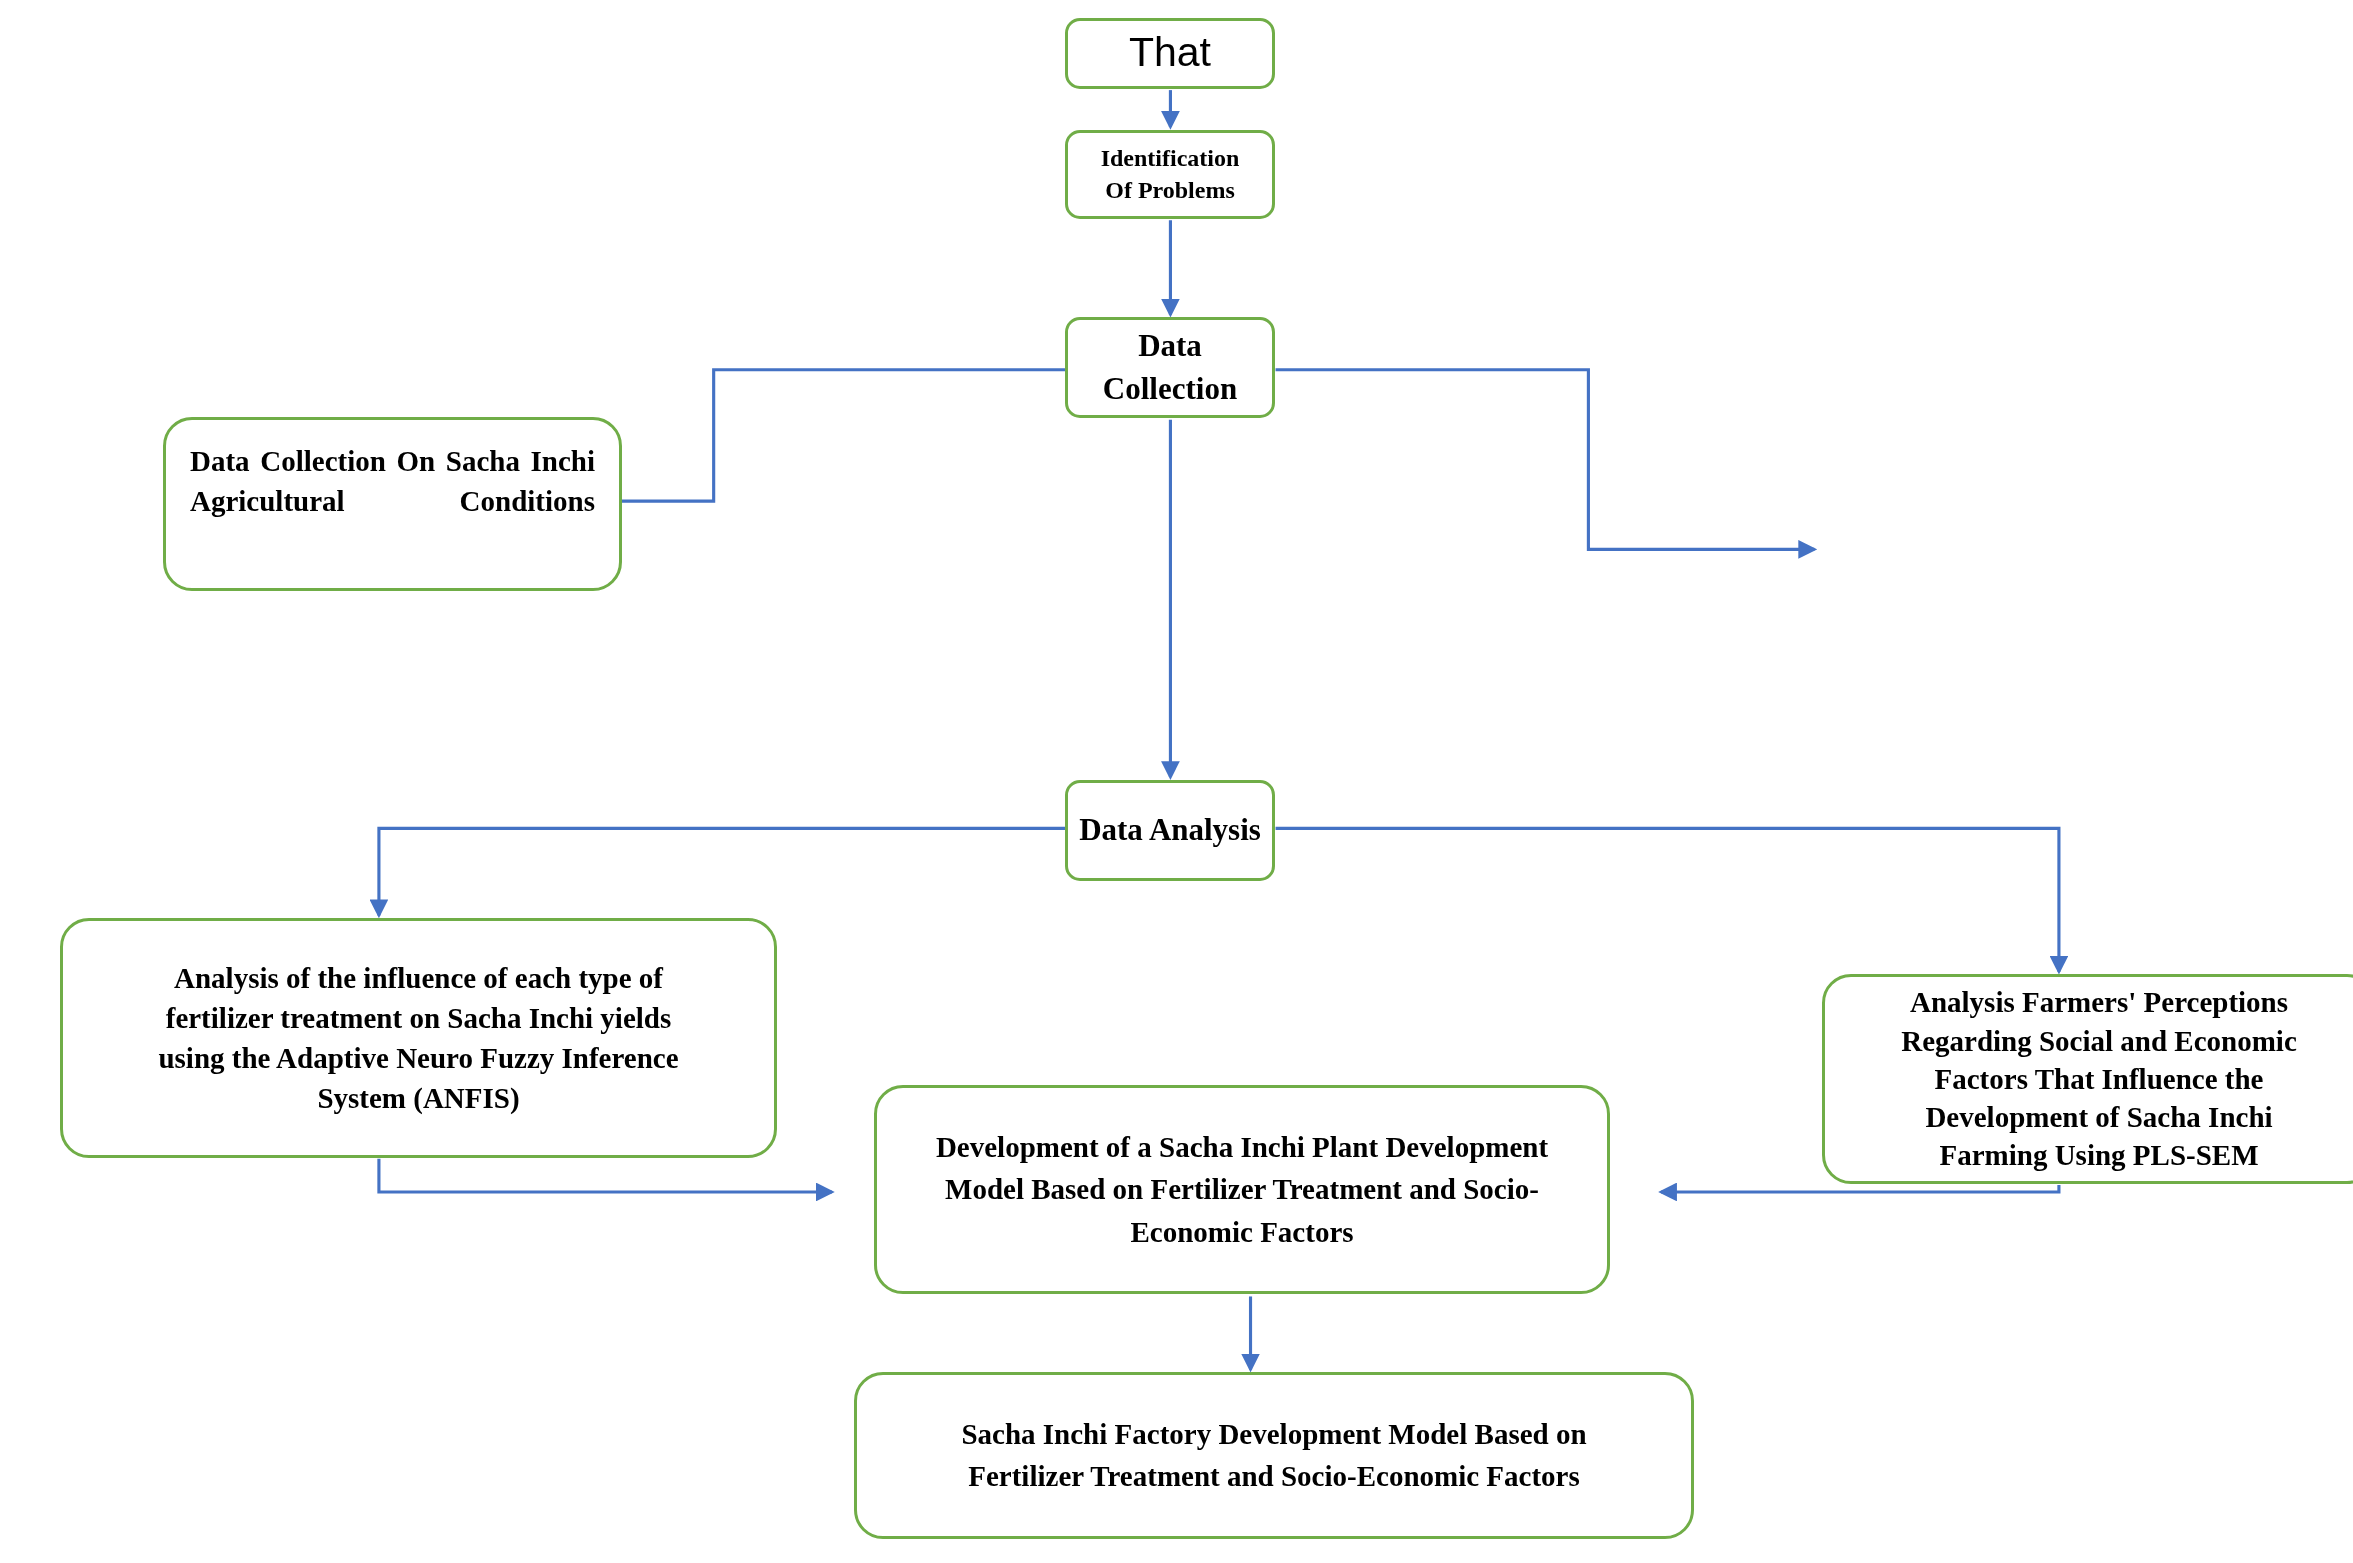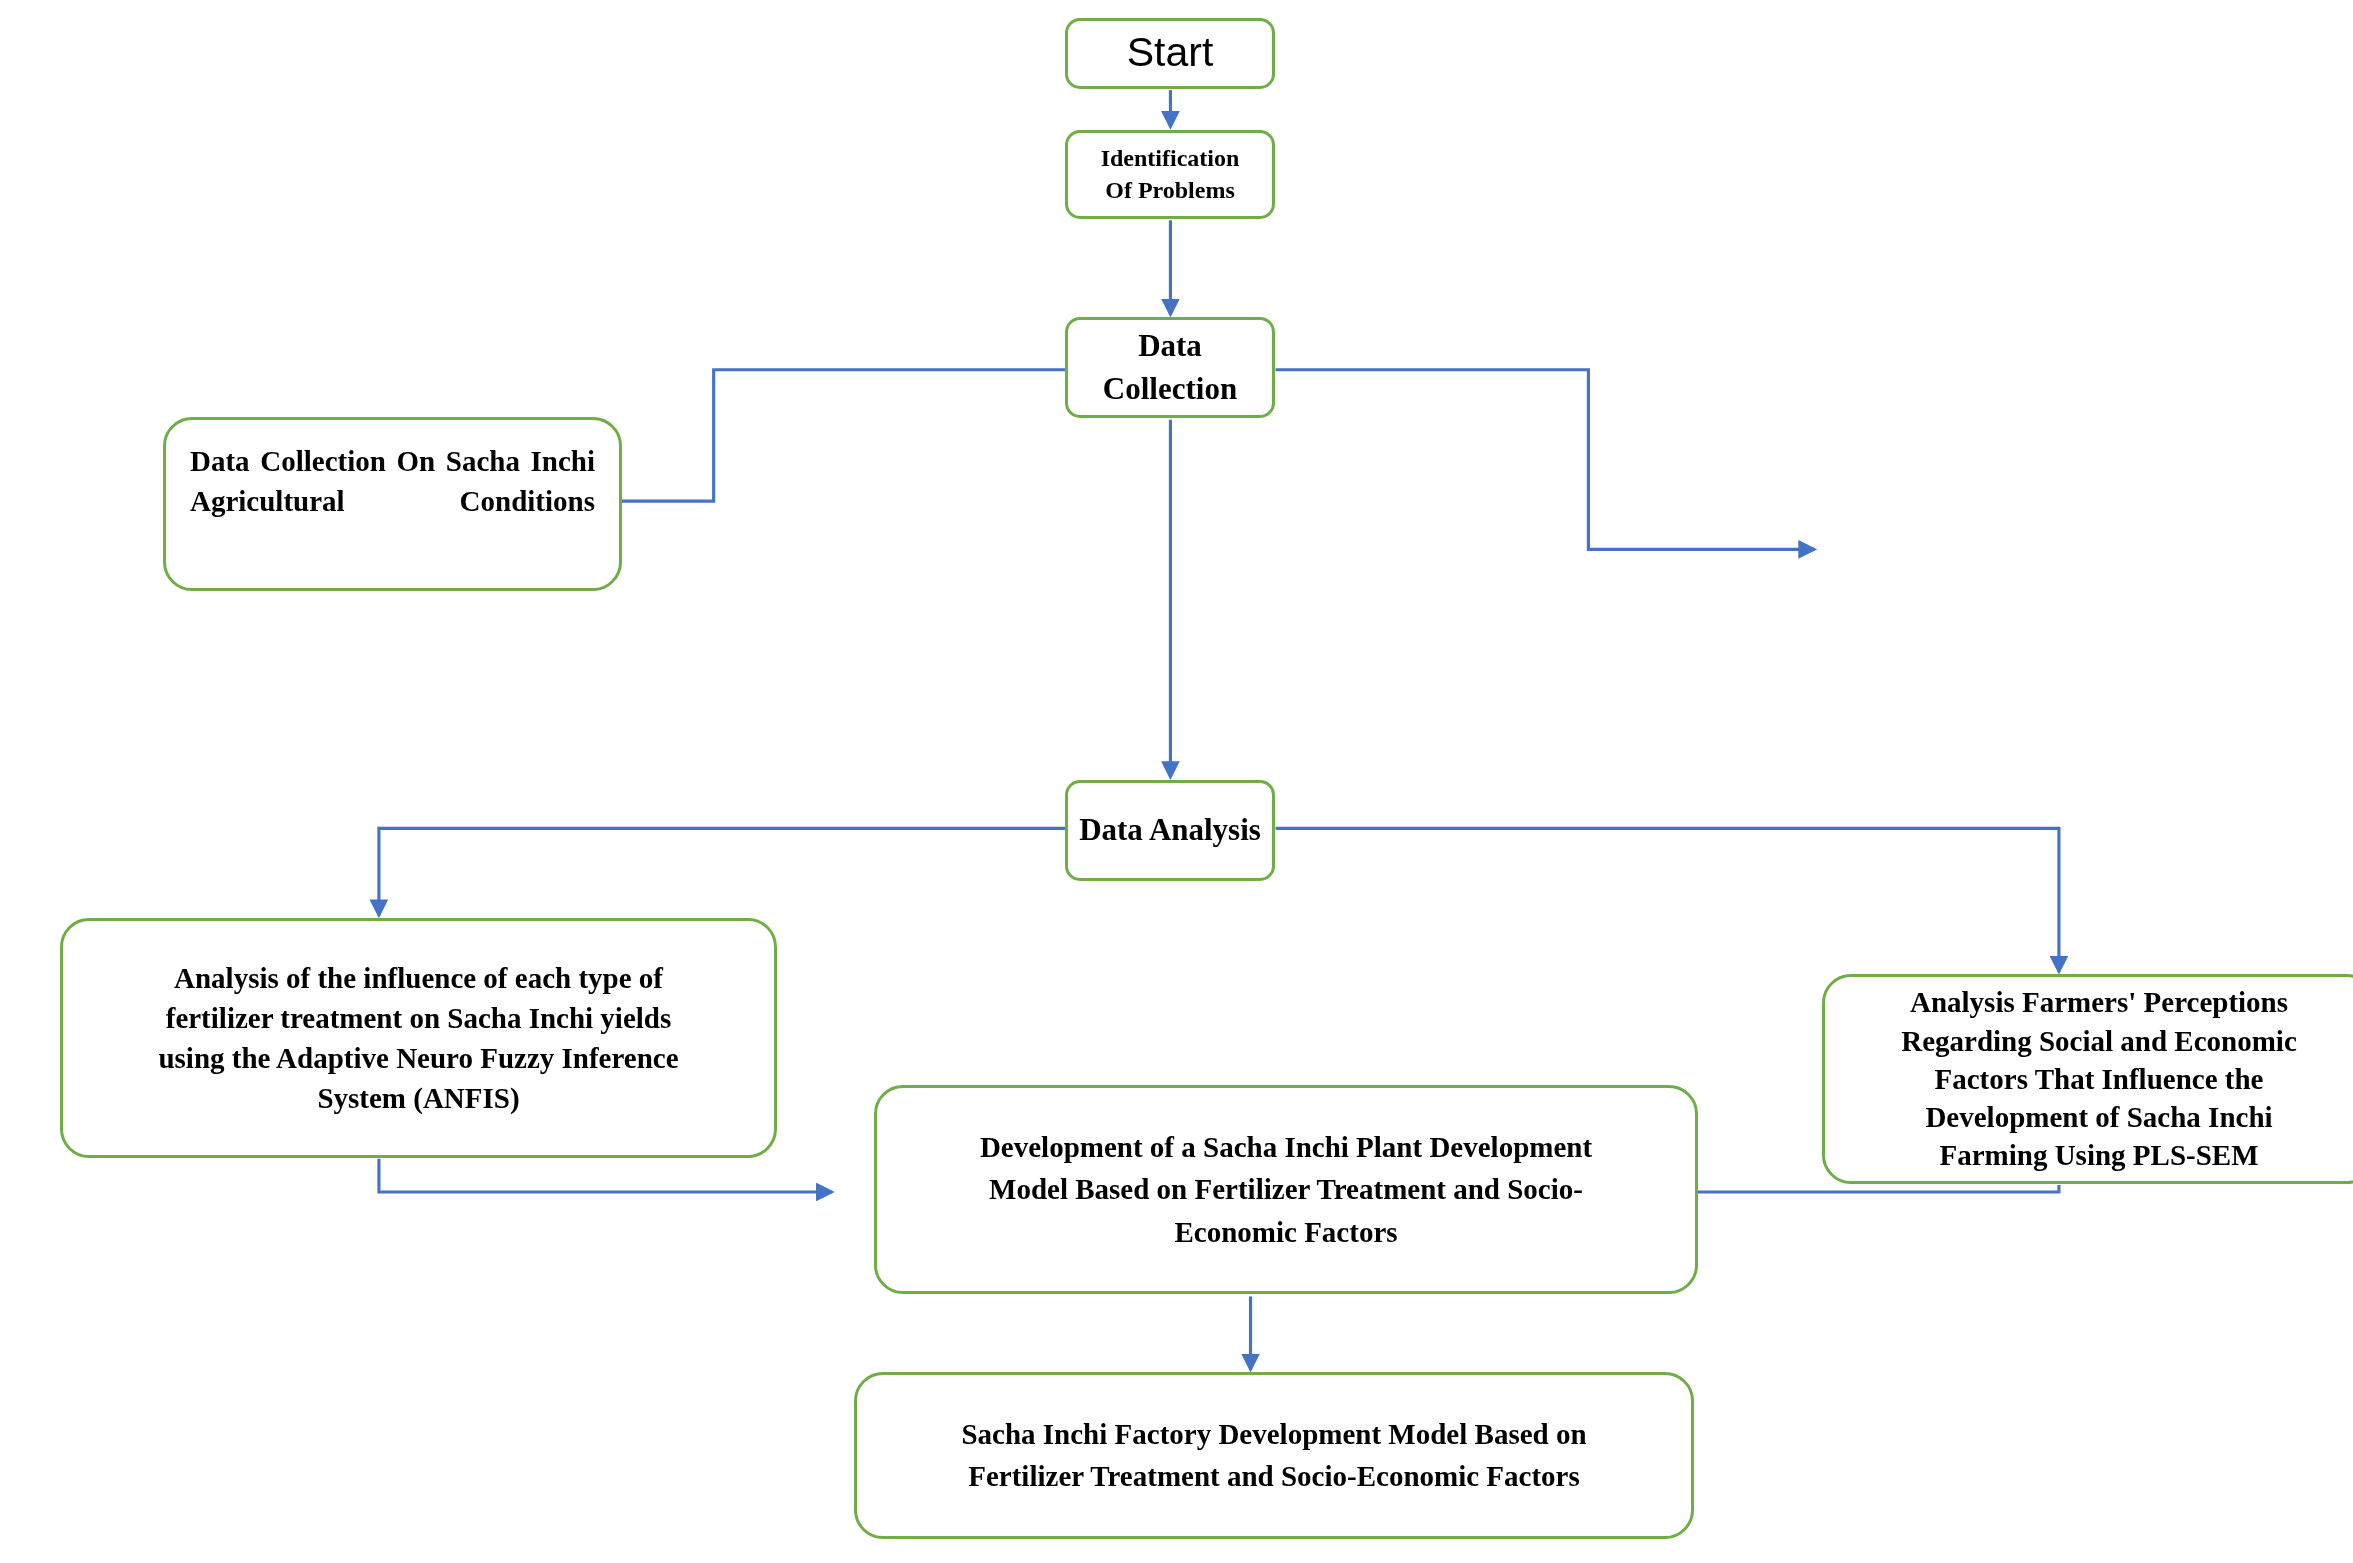--- a/index.html
+++ b/index.html
@@ -65,21 +65,21 @@
   #node-identification .label{font-size:24px;line-height:1.3;}
   #node-data-collection{left:1065px;top:317px;width:210px;height:101px;}
   #node-data-collection .label{font-size:31px;}
   #node-agricultural{left:123px;top:417px;width:459px;height:174px;padding:21px 24px;}
   #node-interviews{left:1818px;top:473px;width:477px;height:148px;padding:2.5px 20px;}
   #node-data-analysis{left:1065px;top:780px;width:210px;height:101px;}
   #node-data-analysis .label{font-size:31px;}
   #node-anfis{left:20px;top:918px;width:717px;height:240px;padding:6.3px 25px;}
   #node-pls-sem{left:1782px;top:974px;width:554px;height:210px;padding:6.3px 15px;}
   #node-pls-sem .label{line-height:1.32;}
-  #node-development{left:834px;top:1085px;width:824px;height:209px;padding:6.3px 38px;}
+  #node-development{left:834px;top:1085px;width:736px;height:209px;padding:6.3px 38px;}
   #node-development .label{line-height:1.46;}
   #node-factory{left:814px;top:1372px;width:840px;height:167px;padding:22px 38px;}
   #node-factory .label{line-height:1.42;}
 </style>
 </head>
 <body>
 
 <div id="canvas">
 
   <svg id="connector-layer" viewBox="0 0 3761 2498" xmlns="http://www.w3.org/2000/svg">
@@ -94,21 +94,21 @@
     <path d="M 2038 591 L 2538 591 L 2538 878 L 2899 878" marker-end="url(#arrowhead)"></path>
     <path d="M 1870 671 L 1870 1242" marker-end="url(#arrowhead)"></path>
     <path d="M 1702 1324 L 605 1324 L 605 1463" marker-end="url(#arrowhead)"></path>
     <path d="M 2038 1324 L 3290 1324 L 3290 1553" marker-end="url(#arrowhead)"></path>
     <path d="M 605 1852 L 605 1905 L 1329 1905" marker-end="url(#arrowhead)"></path>
     <path d="M 3290 1894 L 3290 1905 L 2654 1905" marker-end="url(#arrowhead)"></path>
     <path d="M 1998 2072 L 1998 2189" marker-end="url(#arrowhead)"></path>
   </svg>
 
   <div class="node r-small" id="node-start">
-    <span class="label">Start</span>
+    <span class="label">That</span>
   </div>
 
   <div class="node r-small" id="node-identification">
     <span class="label">Identification
 Of Problems</span>
   </div>
 
   <div class="node r-small" id="node-data-collection">
     <span class="label">Data Collection</span>
   </div>

